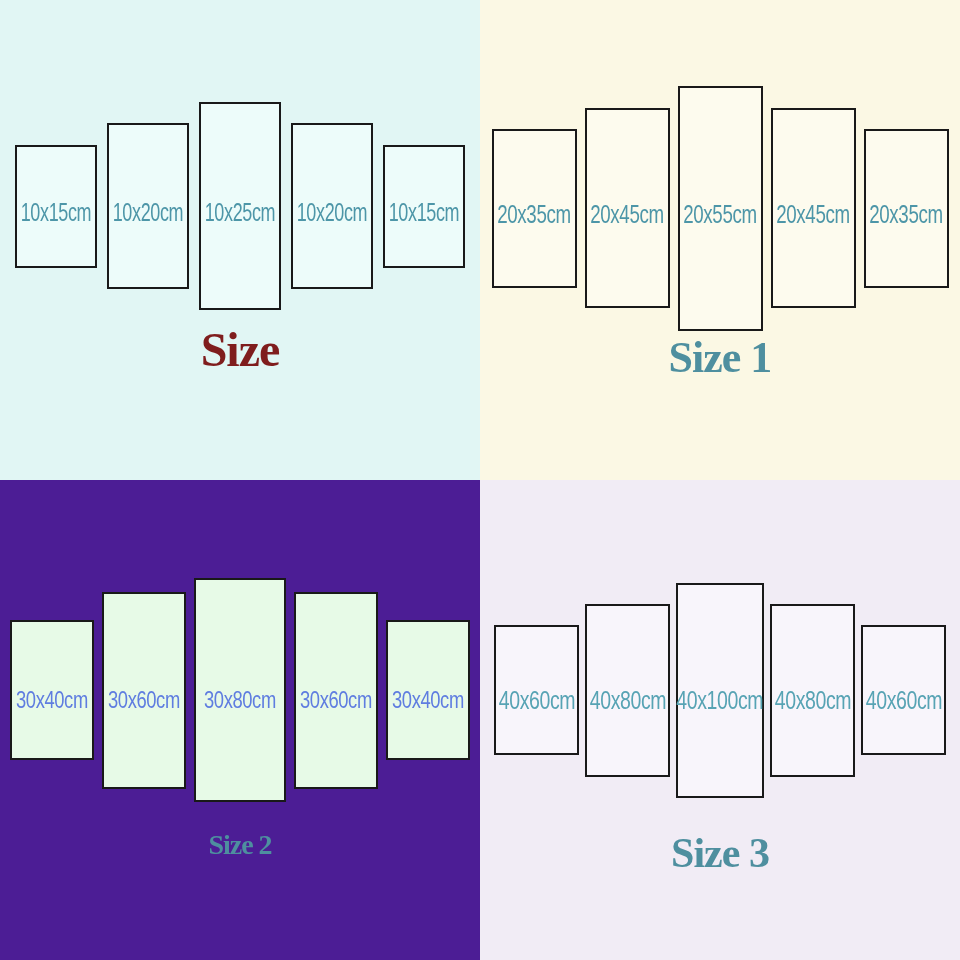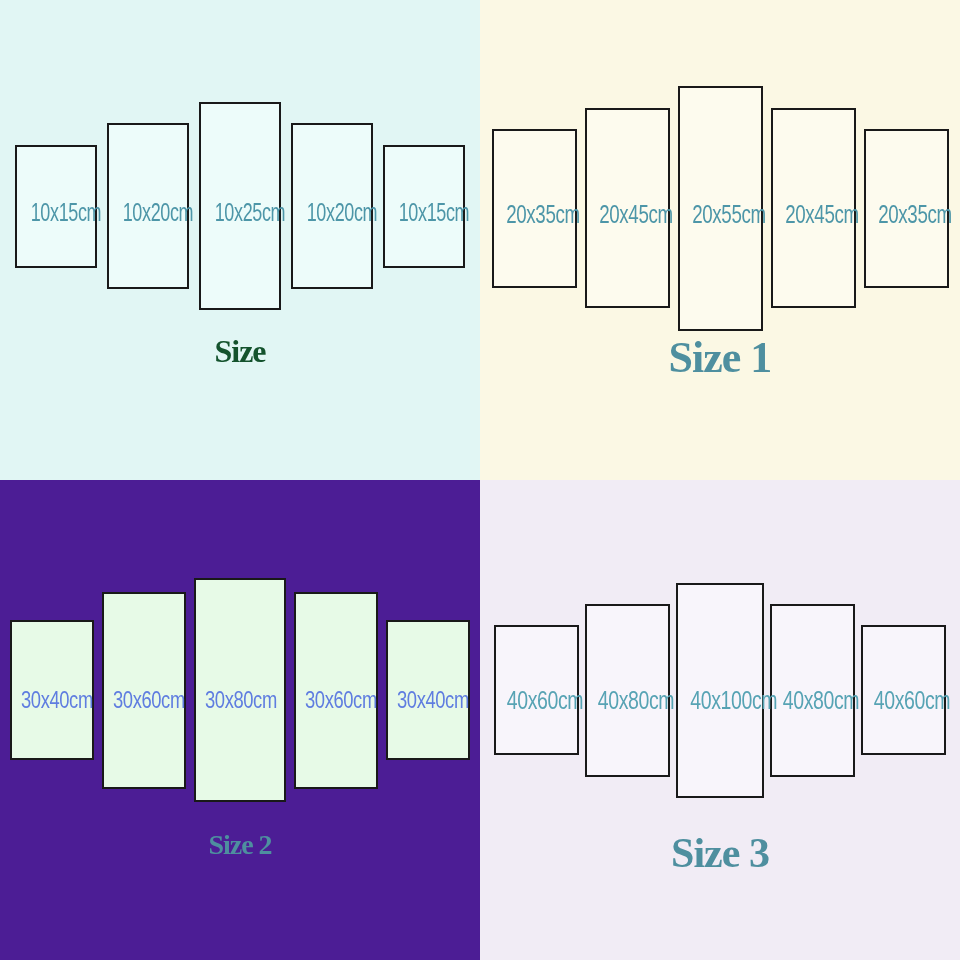--- a/index.html
+++ b/index.html
@@ -25,21 +25,21 @@
     display: flex;
     justify-content: center;
     align-items: center;
   }
   .panel {
     box-sizing: border-box;
     border: 2.5px solid #191919;
     flex: 0 0 auto;
     display: flex;
     align-items: center;
-    justify-content: flex-start;
+    justify-content: center;
     overflow: visible;
   }
   .panel-label {
     position: relative;
     white-space: nowrap;
     transform-origin: 50% 50%;
     letter-spacing: -0.5px;
     line-height: 1;
   }
   .quad-title {
@@ -70,21 +70,21 @@
         <div class="panel" style="width: 82px; height: 208px; background: rgb(237, 252, 250); border-color: rgb(25, 25, 25);">
           <span class="panel-label" style="color: rgb(77, 150, 168); font-size: 25px; transform: scaleX(0.72); top: 6px;">10x25cm</span>
         </div>
         <div class="panel" style="width: 82px; height: 166px; background: rgb(237, 252, 250); border-color: rgb(25, 25, 25);">
           <span class="panel-label" style="color: rgb(77, 150, 168); font-size: 25px; transform: scaleX(0.72); top: 6px;">10x20cm</span>
         </div>
         <div class="panel" style="width: 82px; height: 123px; background: rgb(237, 252, 250); border-color: rgb(25, 25, 25);">
           <span class="panel-label" style="color: rgb(77, 150, 168); font-size: 25px; transform: scaleX(0.72); top: 6px;">10x15cm</span>
         </div>
       </div>
-    <h2 class="quad-title" style="top: 334px; font-size: 32px; color: #14532d;">Size</h2>
+    <h2 class="quad-title" style="top: 324px; font-size: 48px; color: #7f1d1d;">Size</h2>
   </section>
 
   <section class="quad" style="background: rgb(251, 248, 228);">
     <div class="panels" style="gap: 8px; height: 416px;">
         <div class="panel" style="width: 85px; height: 159px; background: rgb(253, 251, 238); border-color: rgb(25, 25, 25);">
           <span class="panel-label" style="color: rgb(77, 150, 168); font-size: 25px; transform: scaleX(0.75); top: 6px;">20x35cm</span>
         </div>
         <div class="panel" style="width: 85px; height: 200px; background: rgb(253, 251, 238); border-color: rgb(25, 25, 25);">
           <span class="panel-label" style="color: rgb(77, 150, 168); font-size: 25px; transform: scaleX(0.75); top: 6px;">20x45cm</span>
         </div>

